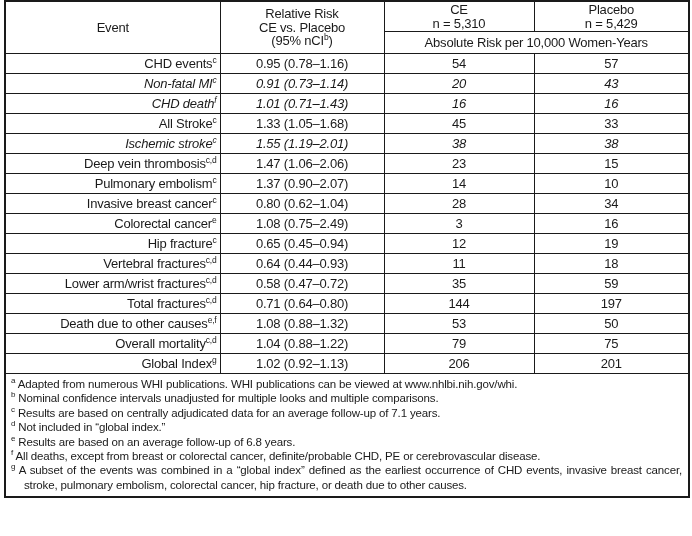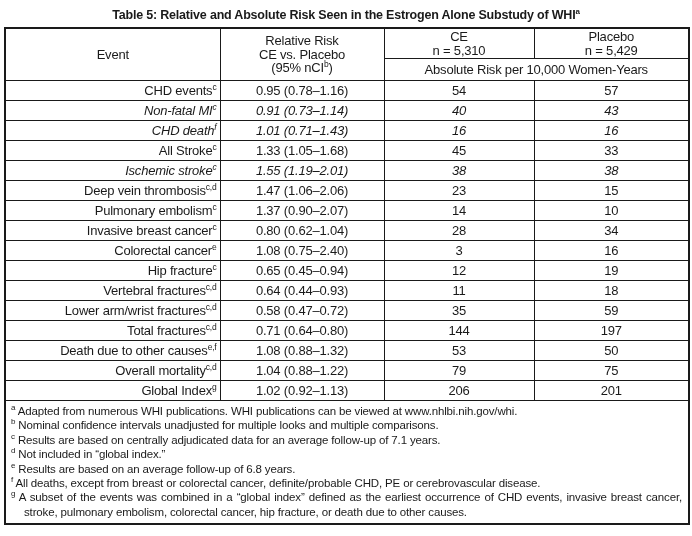--- a/index.html
+++ b/index.html
@@ -66,23 +66,20 @@
     line-height: 14.4px;
     text-align: justify;
   }
   .footnote sup { font-size: 8px; }
 </style>
 </head>
 <body>
 
 <div class="page">
 
-  <div class="table-title">
-    <span>Table 5: Relative and Absolute Risk Seen in the Estrogen Alone Substudy of WHI</span><sup>a</sup>
-  </div>
 
   <table class="risk-table">
     <colgroup>
       <col class="c-event">
         <col class="c-rr">
         <col class="c-ce">
         <col class="c-placebo">
     </colgroup>
     <thead>
       <tr>
@@ -108,21 +105,21 @@
     <tbody>
         <tr>
           <td class="event-cell"><span>CHD events</span><sup>c</sup></td>
           <td class="num-cell">0.95 (0.78–1.16)</td>
           <td class="num-cell">54</td>
           <td class="num-cell">57</td>
         </tr>
         <tr class="italic">
           <td class="event-cell indent"><span>Non-fatal MI</span><sup>c</sup></td>
           <td class="num-cell">0.91 (0.73–1.14)</td>
-          <td class="num-cell">40</td>
+          <td class="num-cell">20</td>
           <td class="num-cell">43</td>
         </tr>
         <tr class="italic">
           <td class="event-cell indent"><span>CHD death</span><sup>f</sup></td>
           <td class="num-cell">1.01 (0.71–1.43)</td>
           <td class="num-cell">16</td>
           <td class="num-cell">16</td>
         </tr>
         <tr>
           <td class="event-cell"><span>All Stroke</span><sup>c</sup></td>
@@ -149,21 +146,21 @@
           <td class="num-cell">10</td>
         </tr>
         <tr>
           <td class="event-cell"><span>Invasive breast cancer</span><sup>c</sup></td>
           <td class="num-cell">0.80 (0.62–1.04)</td>
           <td class="num-cell">28</td>
           <td class="num-cell">34</td>
         </tr>
         <tr>
           <td class="event-cell"><span>Colorectal cancer</span><sup>e</sup></td>
-          <td class="num-cell">1.08 (0.75–2.40)</td>
+          <td class="num-cell">1.08 (0.75–2.49)</td>
           <td class="num-cell">3</td>
           <td class="num-cell">16</td>
         </tr>
         <tr>
           <td class="event-cell"><span>Hip fracture</span><sup>c</sup></td>
           <td class="num-cell">0.65 (0.45–0.94)</td>
           <td class="num-cell">12</td>
           <td class="num-cell">19</td>
         </tr>
         <tr>

